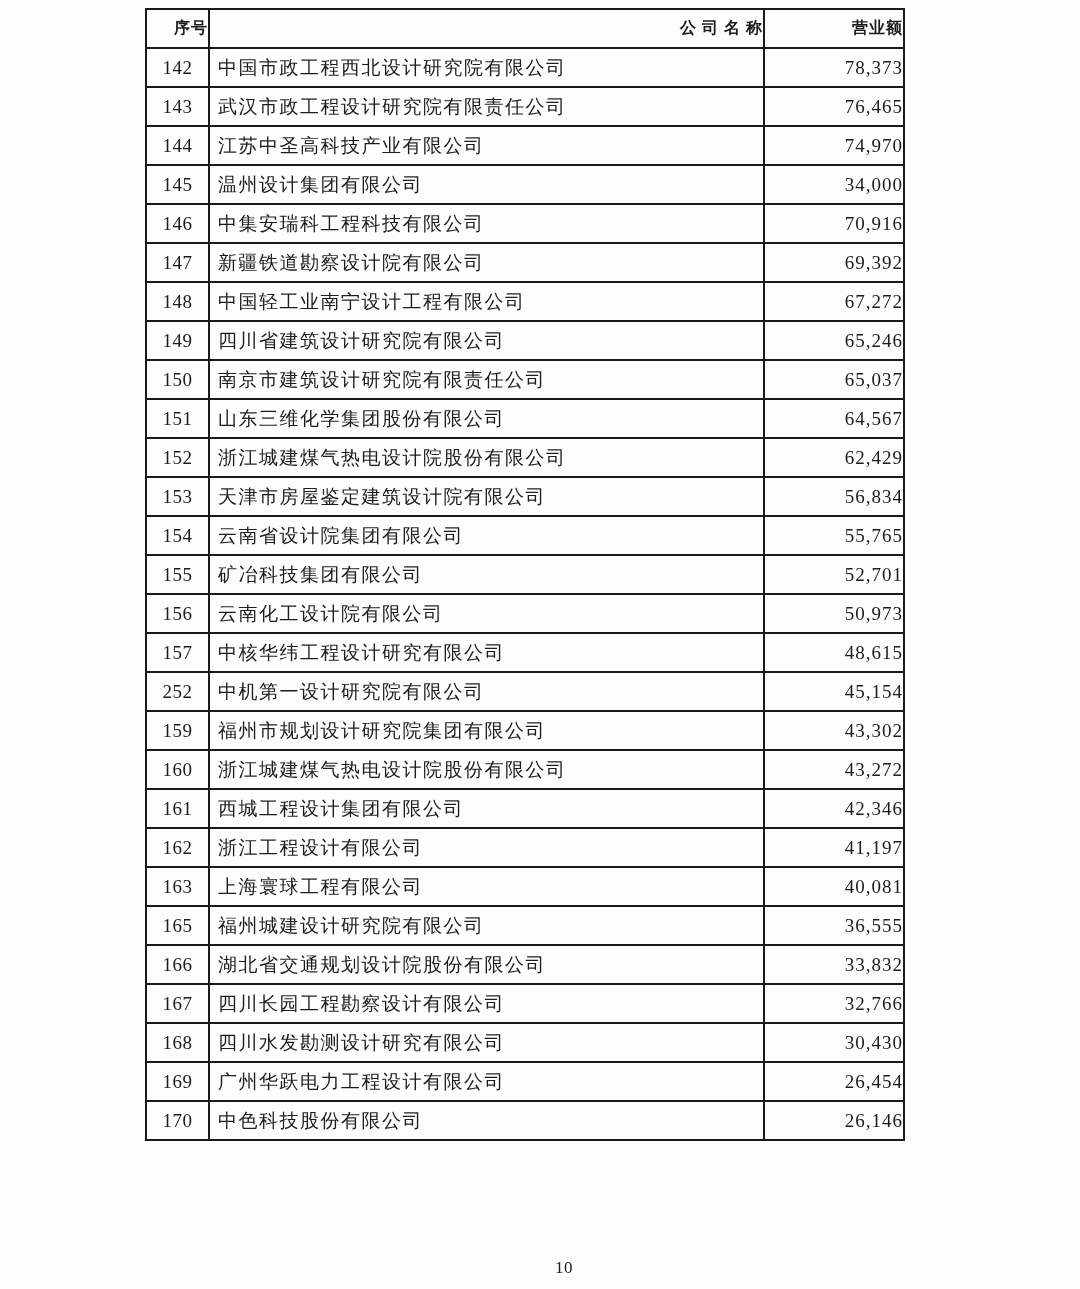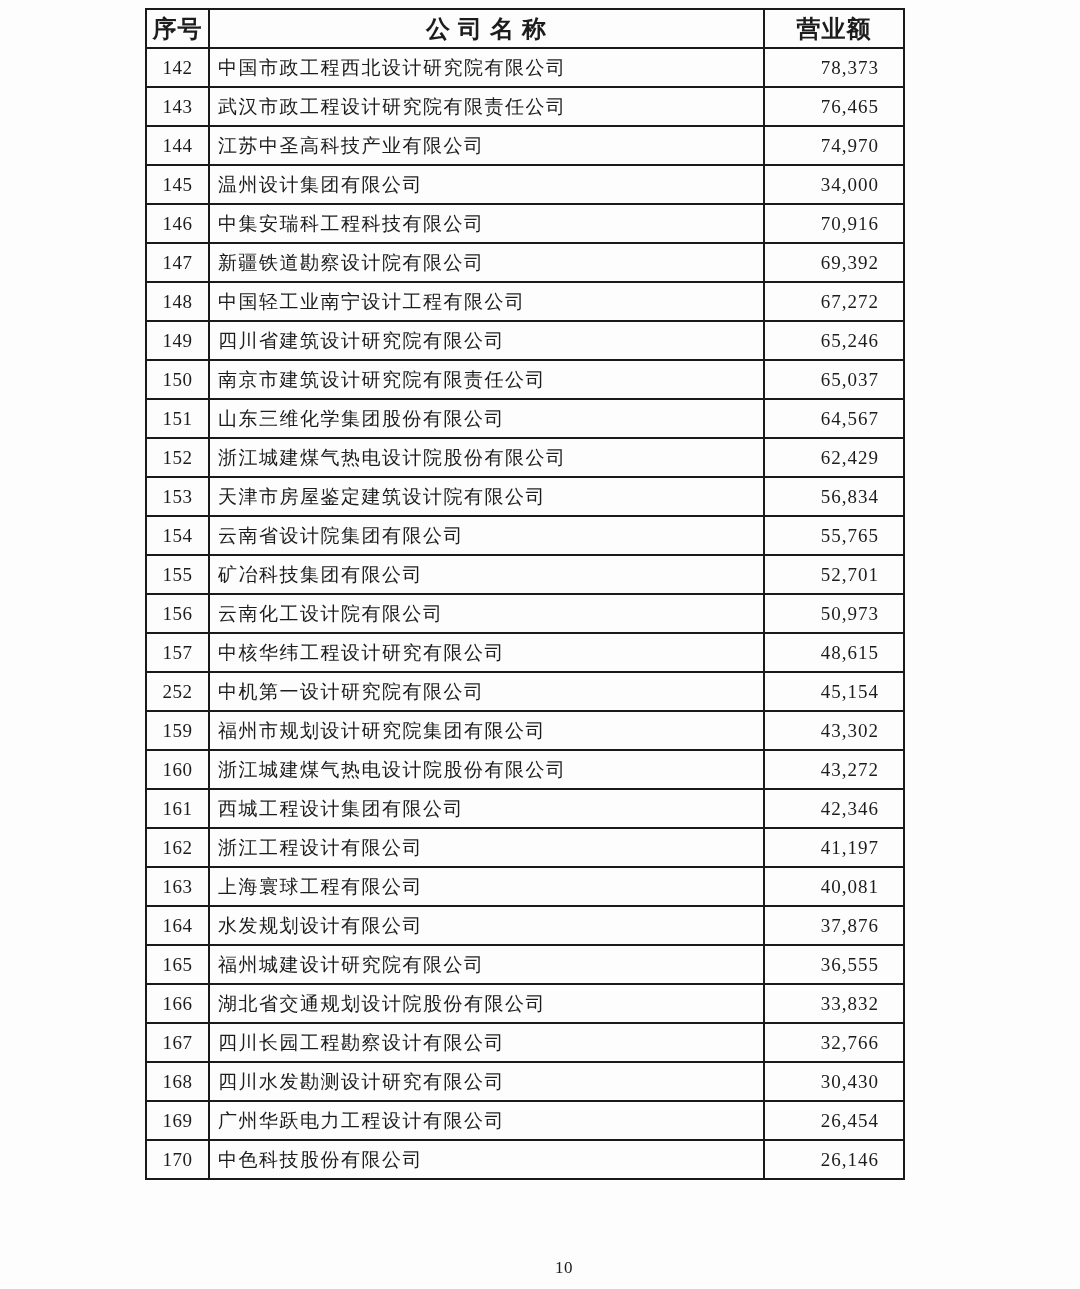--- a/index.html
+++ b/index.html
@@ -30,44 +30,44 @@
     table-layout:fixed;
   }
   table.company-table th,
   table.company-table td{
     border:2px solid var(--border);
     overflow:hidden;
     white-space:nowrap;
   }
   thead th{
     height:37px;
-    font-size:24px;
+    font-size:16px;
     font-weight:bold;
-    text-align:center;
+    text-align:right;
     letter-spacing:1px;
     padding:0;
   }
   tbody td{
     height:37px;
     font-size:19px;
     padding:0;
   }
   td.rank{
     text-align:center;
     letter-spacing:0.5px;
     margin-left:12px;
   }
   td.company{
     text-align:left;
     padding-left:8px;
     letter-spacing:1.5px;
   }
   td.revenue{
     text-align:right;
-    padding-right:24px;
+    padding-right:0;
     letter-spacing:1px;
   }
   .page-number{
     position:absolute;
     left:0;
     top:1258px;
     width:100%;
     text-align:center;
     font-size:17px;
     letter-spacing:0.5px;
@@ -197,25 +197,20 @@
           <td class="rank">162</td>
           <td class="company">浙江工程设计有限公司</td>
           <td class="revenue">41,197</td>
         </tr>
         <tr>
           <td class="rank">163</td>
           <td class="company">上海寰球工程有限公司</td>
           <td class="revenue">40,081</td>
         </tr>
         <tr>
-          <td class="rank">164</td>
-          <td class="company">水发规划设计有限公司</td>
-          <td class="revenue">37,876</td>
-        </tr>
-        <tr>
           <td class="rank">165</td>
           <td class="company">福州城建设计研究院有限公司</td>
           <td class="revenue">36,555</td>
         </tr>
         <tr>
           <td class="rank">166</td>
           <td class="company">湖北省交通规划设计院股份有限公司</td>
           <td class="revenue">33,832</td>
         </tr>
         <tr>

